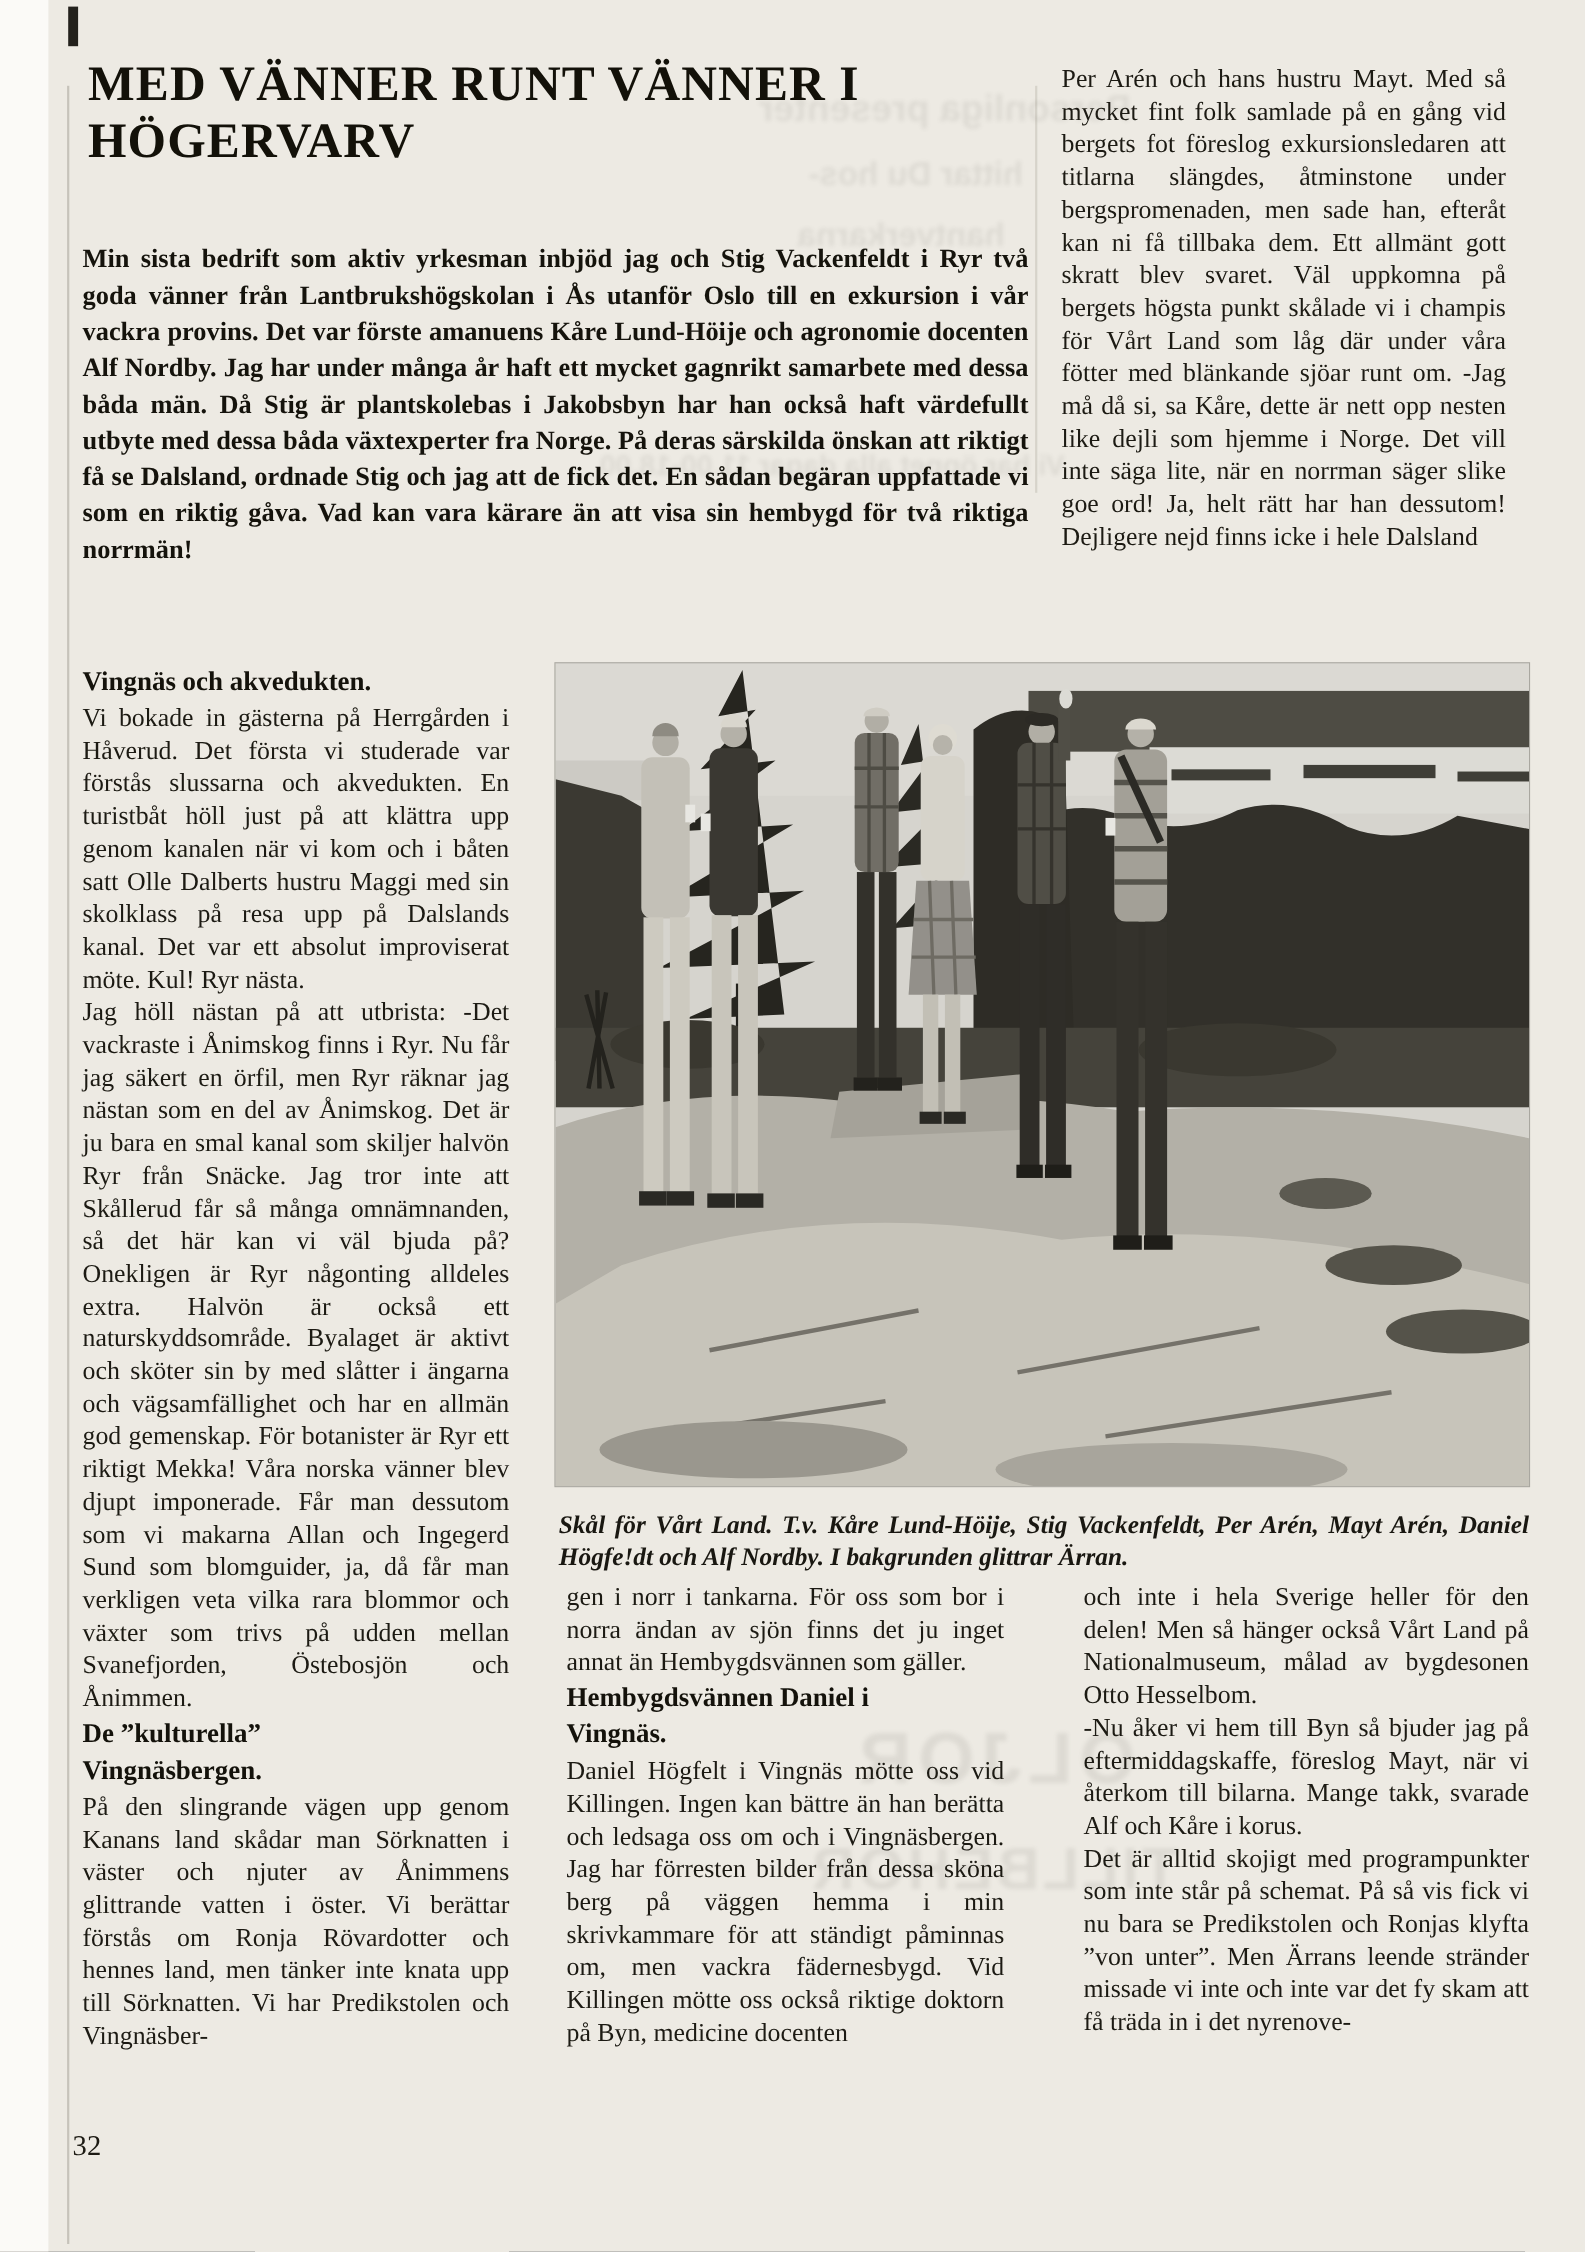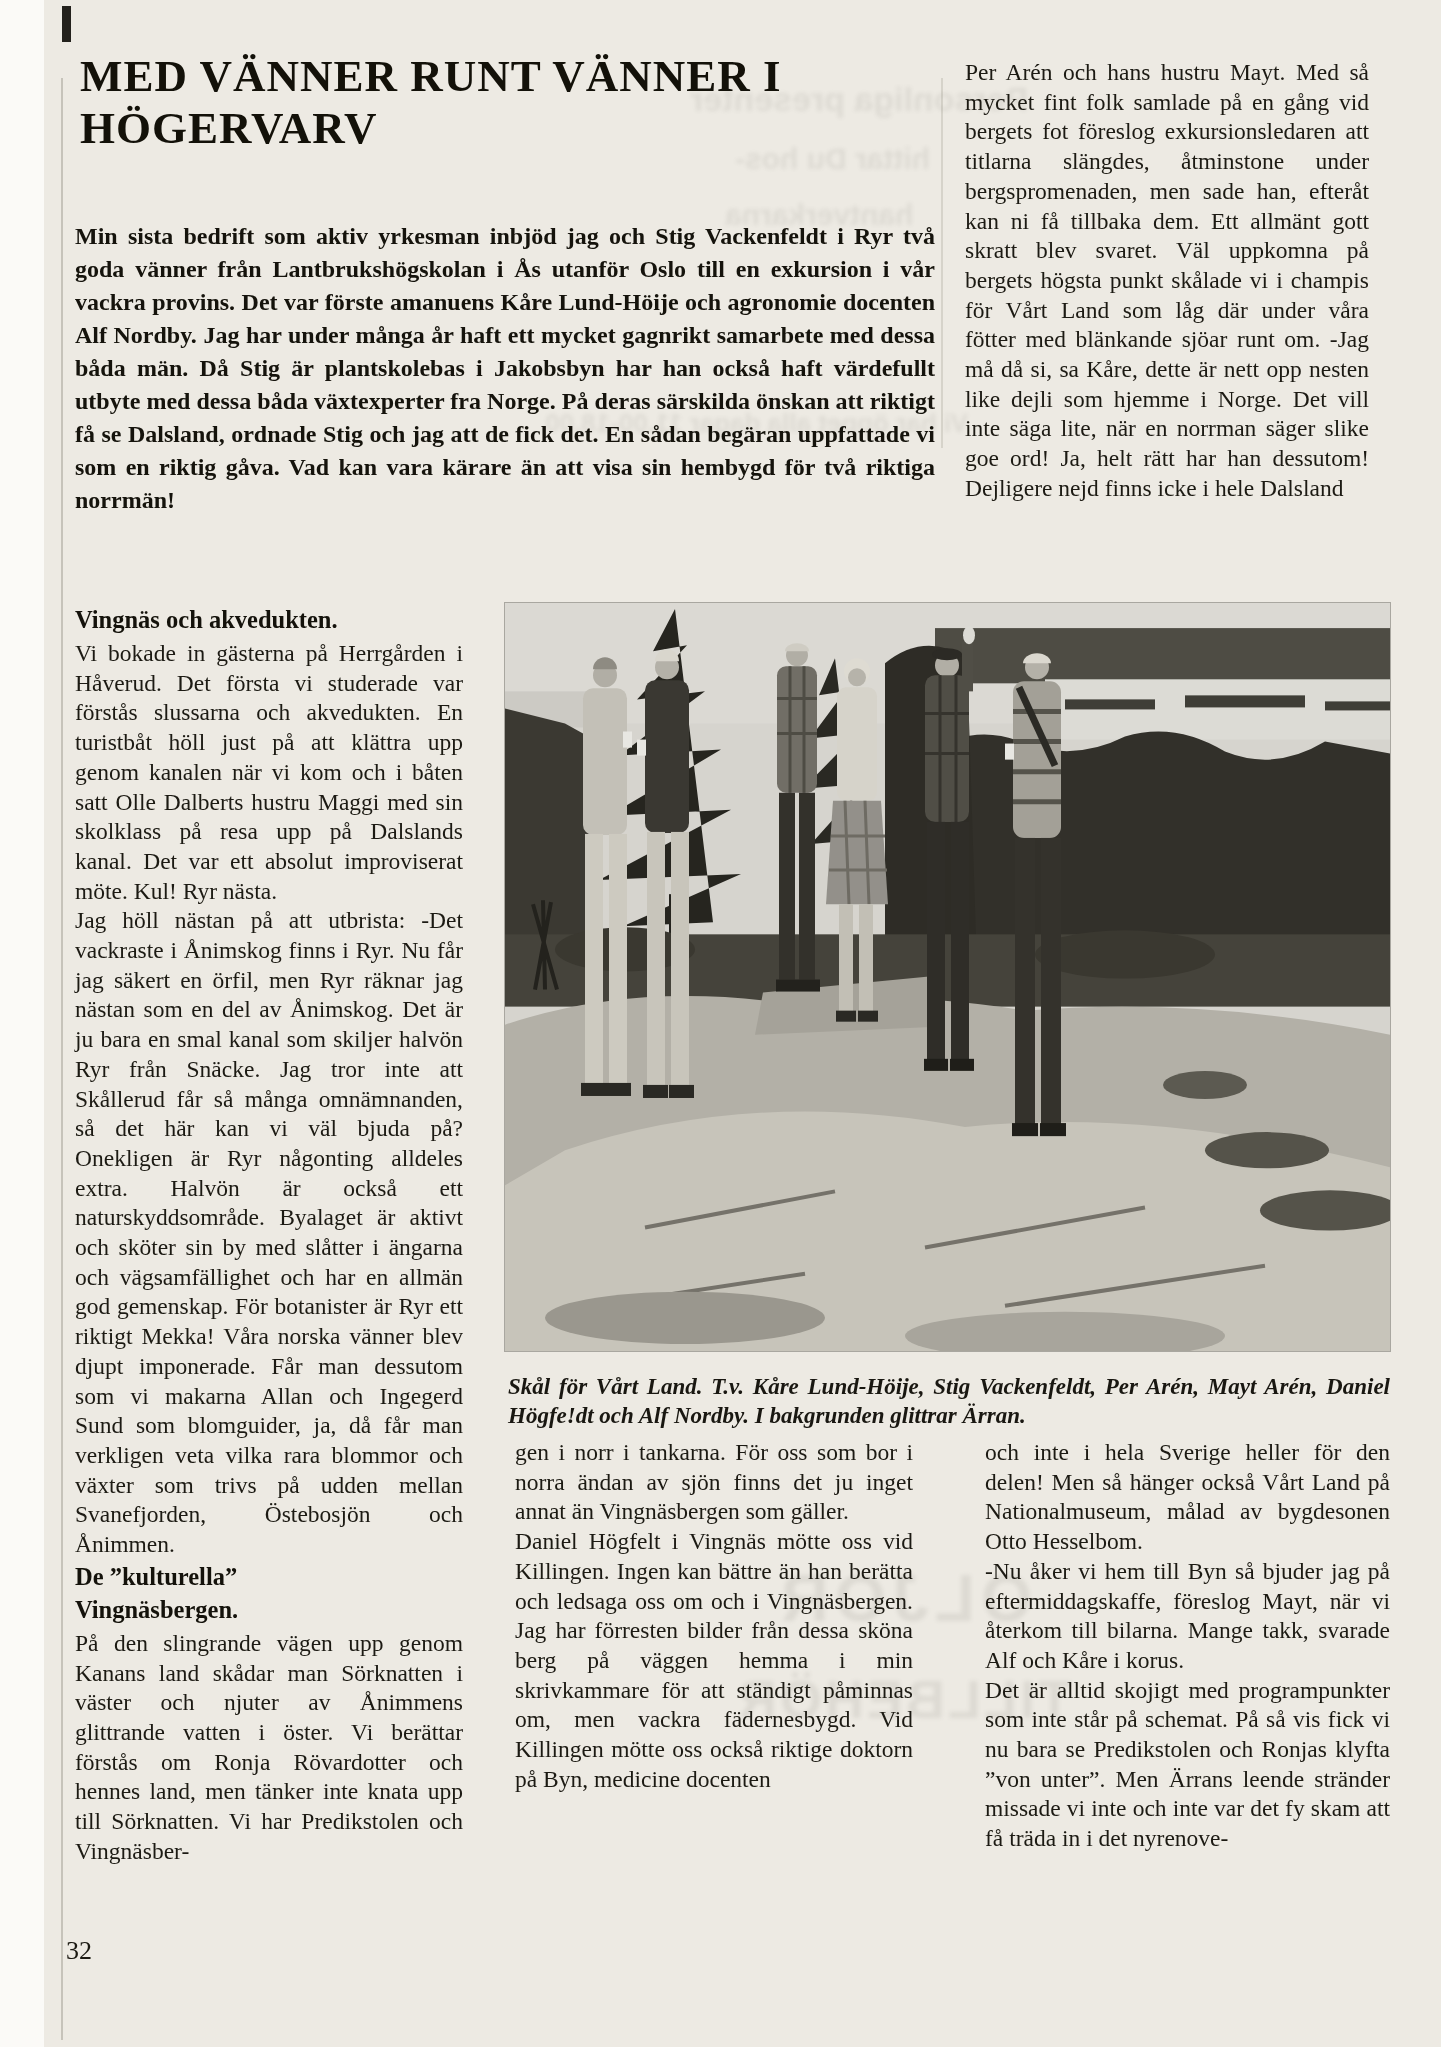--- a/index.html
+++ b/index.html
@@ -207,21 +207,23 @@
         <rect x="536" y="234" width="20" height="286" fill="#34322c"></rect>
         <rect x="507" y="518" width="26" height="13" fill="#1f1e19"></rect>
         <rect x="535" y="518" width="26" height="13" fill="#1f1e19"></rect>
       </g>
     </svg>
   </div>
 
   <p class="abs caption">Skål för Vårt Land. T.v. Kåre Lund-Höije, Stig Vackenfeldt, Per Arén, Mayt Arén, Daniel Högfe!dt och Alf Nordby. I bakgrunden glittrar Ärran.</p>
 
   <div class="abs col col-bottom-mid">
-    <p>gen i norr i tankarna. För oss som bor i norra ändan av sjön finns det ju inget annat än Vingnäsbergen som gäller.</p>
+    <p>gen i norr i tankarna. För oss som bor i norra ändan av sjön finns det ju inget annat än Hembygdsvännen som gäller.</p>
+    <h2 class="gap-top-sm preline">Hembygdsvännen Daniel i
+Vingnäs.</h2>
     <p>Daniel Högfelt i Vingnäs mötte oss vid Killingen. Ingen kan bättre än han berätta och ledsaga oss om och i Vingnäsbergen. Jag har förresten bilder från dessa sköna berg på väggen hemma i min skrivkammare för att ständigt påminnas om, men vackra fädernesbygd. Vid Killingen mötte oss också riktige doktorn på Byn, medicine docenten</p>
   </div>
 
   <div class="abs col col-bottom-right">
     <p>och inte i hela Sverige heller för den delen! Men så hänger också Vårt Land på Nationalmuseum, målad av bygdesonen Otto Hesselbom.</p>
     <p>-Nu åker vi hem till Byn så bjuder jag på eftermiddagskaffe, föreslog Mayt, när vi återkom till bilarna. Mange takk, svarade Alf och Kåre i korus.</p>
     <p class="gap-top-sm">Det är alltid skojigt med programpunkter som inte står på schemat. På så vis fick vi nu bara se Predikstolen och Ronjas klyfta ”von unter”. Men Ärrans leende stränder missade vi inte och inte var det fy skam att få träda in i det nyrenove-</p>
   </div>
 
   <div class="abs page-number">32</div>

